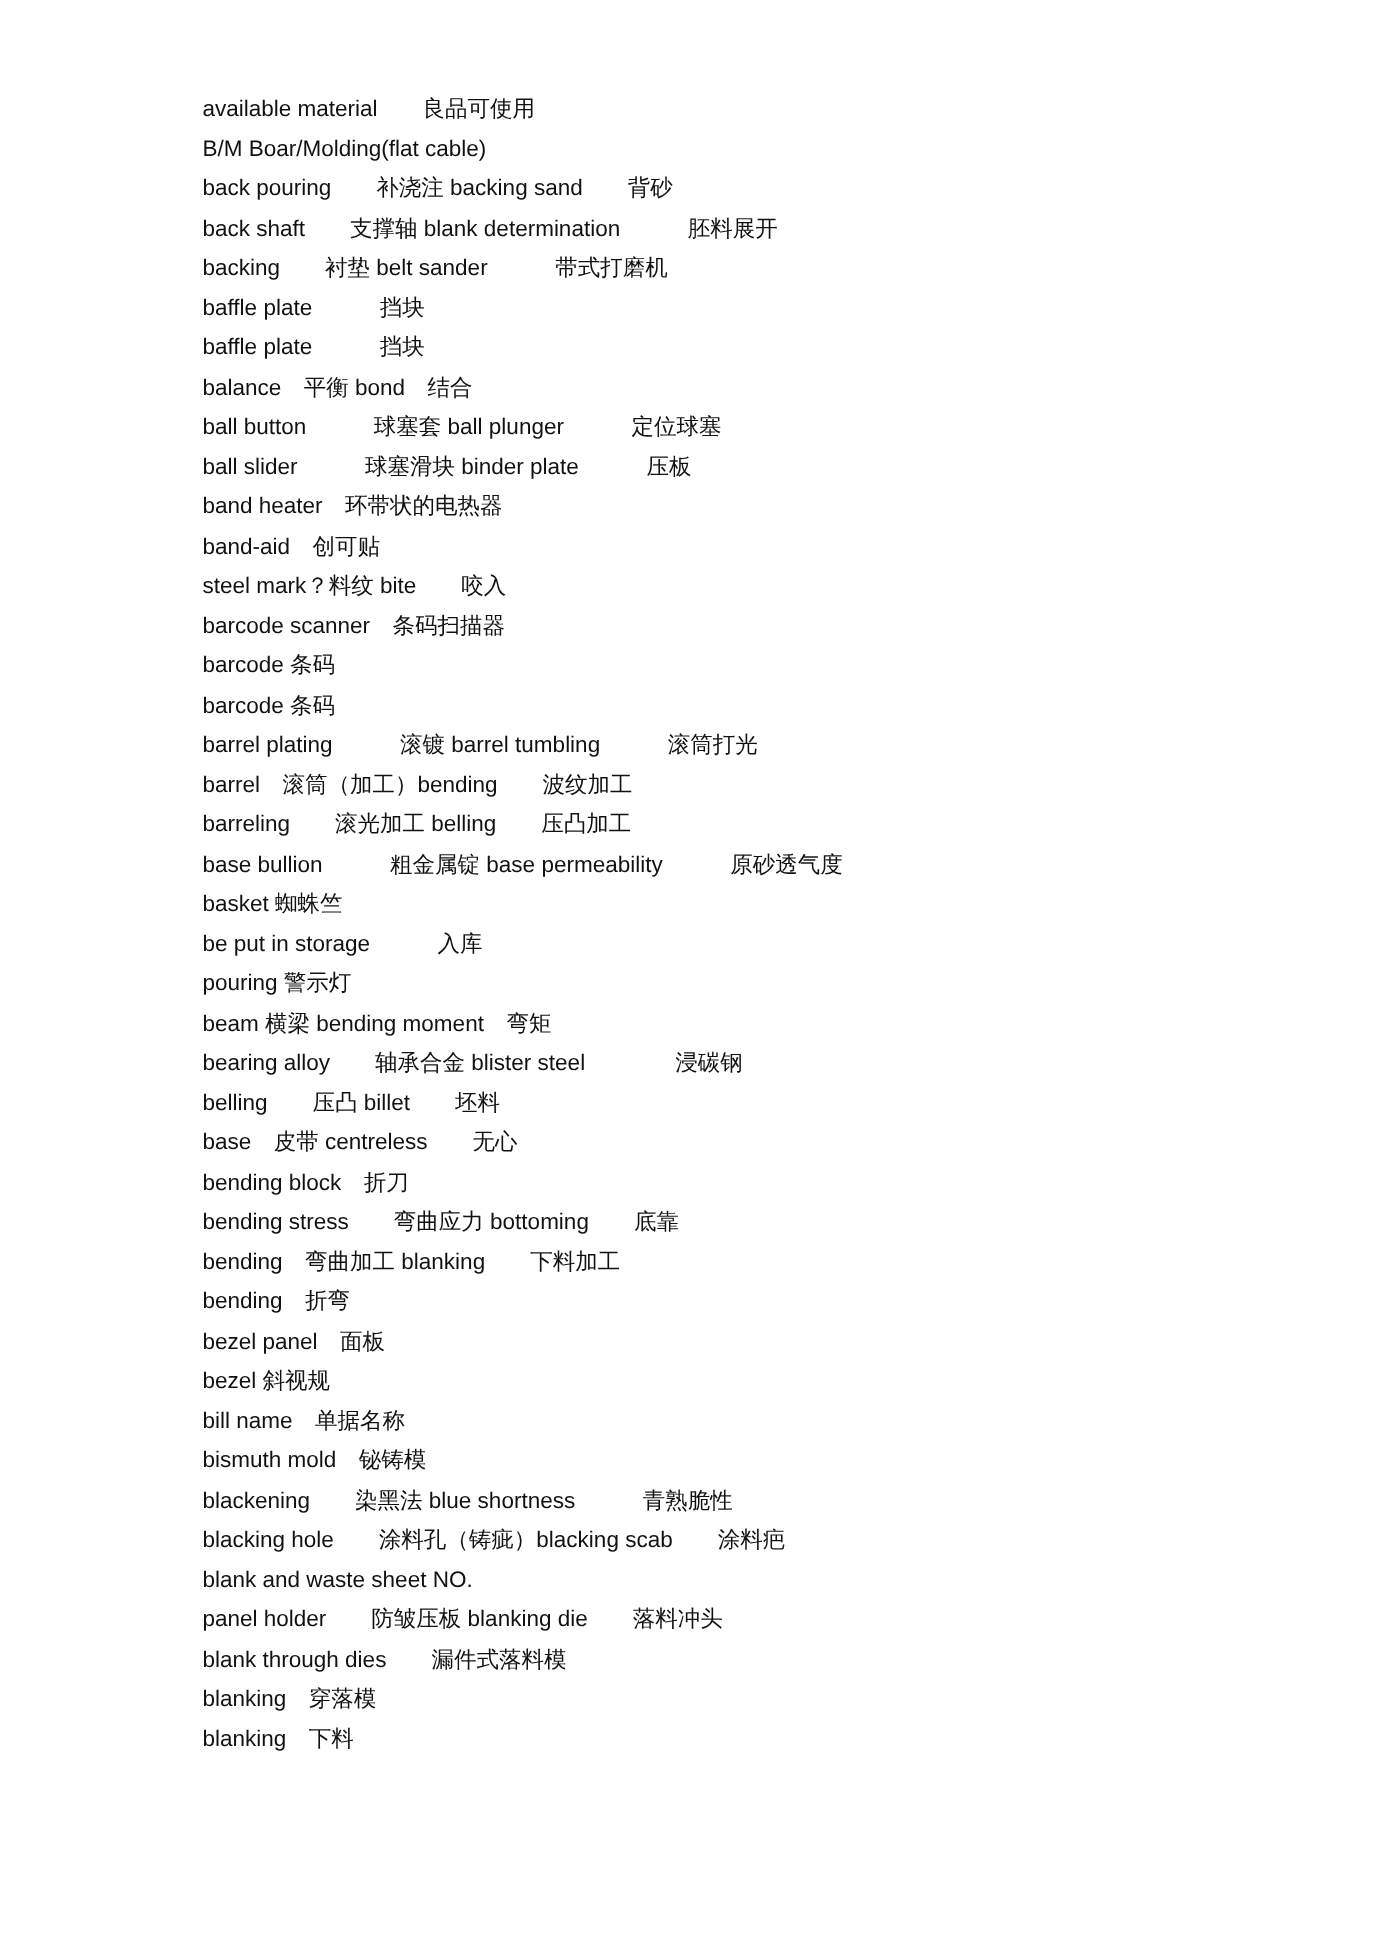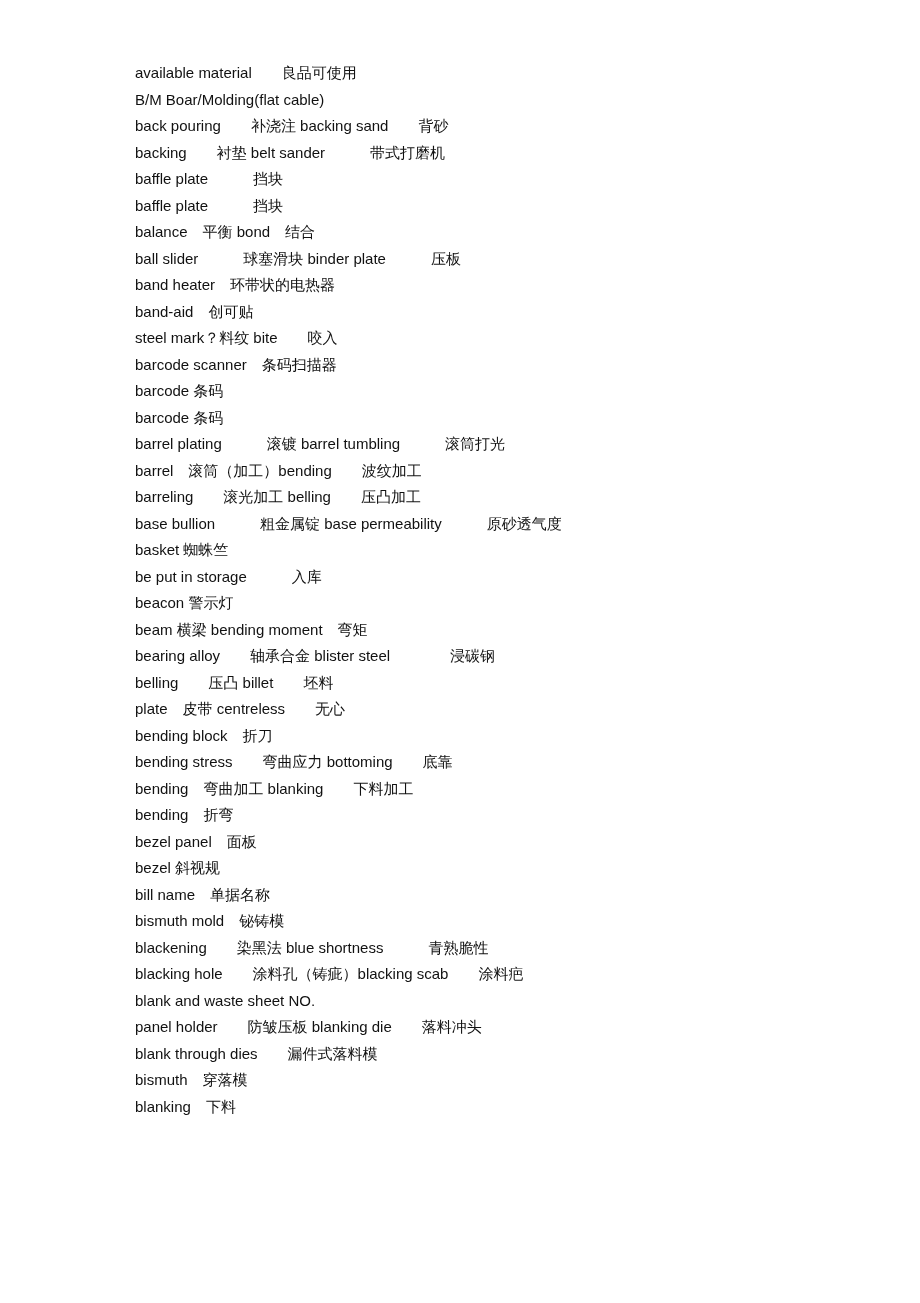--- a/index.html
+++ b/index.html
@@ -22,50 +22,52 @@
       margin-bottom: 1px;
     }
   </style>
 </head>
 <body>
 
 <div id="content">
     <div class="entry">available material　　良品可使用</div>
     <div class="entry">B/M Boar/Molding(flat cable)</div>
     <div class="entry">back pouring　　补浇注  backing sand　　背砂</div>
+    <div class="entry">back shaft　　支撑轴  blank determination　　　胚料展开</div>
     <div class="entry">backing　　衬垫  belt sander　　　带式打磨机</div>
     <div class="entry">baffle plate　　　挡块</div>
     <div class="entry">baffle plate　　　挡块</div>
     <div class="entry">balance　平衡  bond　结合</div>
+    <div class="entry">ball button　　　球塞套  ball plunger　　　定位球塞</div>
     <div class="entry">ball slider　　　球塞滑块  binder plate　　　压板</div>
     <div class="entry">band heater　环带状的电热器</div>
     <div class="entry">band-aid　创可贴</div>
     <div class="entry">steel mark？料纹  bite　　咬入</div>
     <div class="entry">barcode scanner　条码扫描器</div>
     <div class="entry">barcode 条码</div>
     <div class="entry">barcode 条码</div>
     <div class="entry">barrel plating　　　滚镀  barrel tumbling　　　滚筒打光</div>
     <div class="entry">barrel　滚筒（加工）bending　　波纹加工</div>
     <div class="entry">barreling　　滚光加工  belling　　压凸加工</div>
     <div class="entry">base bullion　　　粗金属锭  base permeability　　　原砂透气度</div>
     <div class="entry">basket  蜘蛛竺</div>
     <div class="entry">be put in storage　　　入库</div>
-    <div class="entry">beacon 警示灯</div>
+    <div class="entry">pouring 警示灯</div>
     <div class="entry">beam 横梁  bending moment　弯矩</div>
     <div class="entry">bearing alloy　　轴承合金  blister steel　　　　浸碳钢</div>
     <div class="entry">belling　　压凸  billet　　坯料</div>
-    <div class="entry">plate　皮带  centreless　　无心</div>
+    <div class="entry">base　皮带  centreless　　无心</div>
     <div class="entry">bending block　折刀</div>
     <div class="entry">bending stress　　弯曲应力  bottoming　　底靠</div>
     <div class="entry">bending　弯曲加工  blanking　　下料加工</div>
     <div class="entry">bending　折弯</div>
     <div class="entry">bezel panel　面板</div>
     <div class="entry">bezel 斜视规</div>
     <div class="entry">bill name　单据名称</div>
     <div class="entry">bismuth mold　铋铸模</div>
     <div class="entry">blackening　　染黑法  blue shortness　　　青熟脆性</div>
     <div class="entry">blacking hole　　涂料孔（铸疵）blacking scab　　涂料疤</div>
     <div class="entry">blank and waste sheet NO.</div>
     <div class="entry">panel holder　　防皱压板  blanking die　　落料冲头</div>
     <div class="entry">blank through dies　　漏件式落料模</div>
-    <div class="entry">bismuth　穿落模</div>
+    <div class="entry">blanking　穿落模</div>
     <div class="entry">blanking　下料</div>
   </div>
 
 </body></html>

